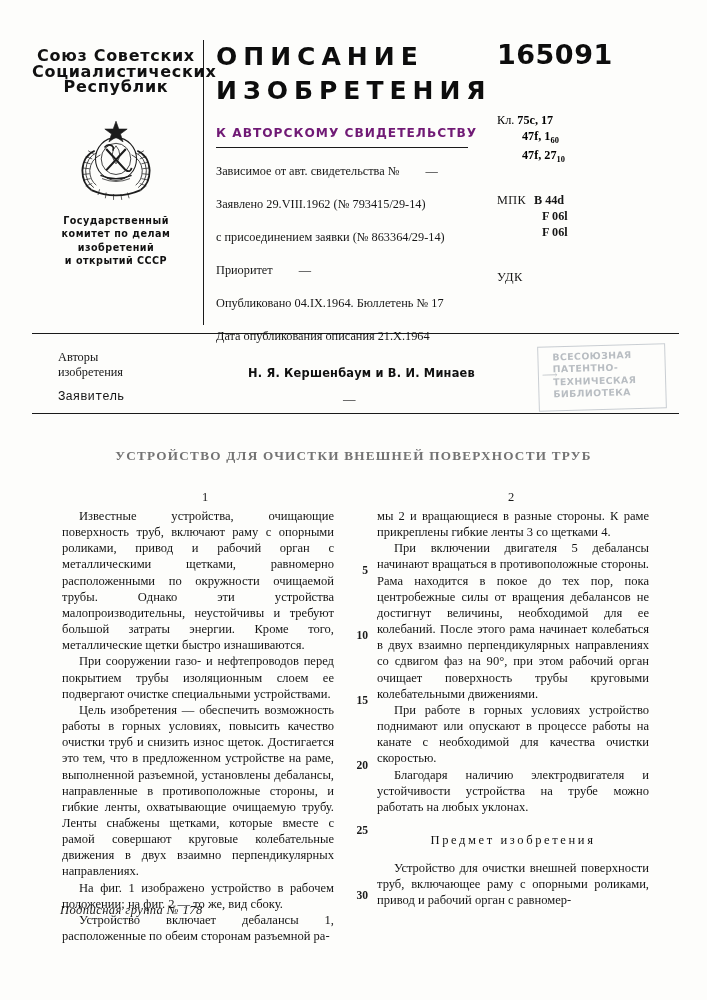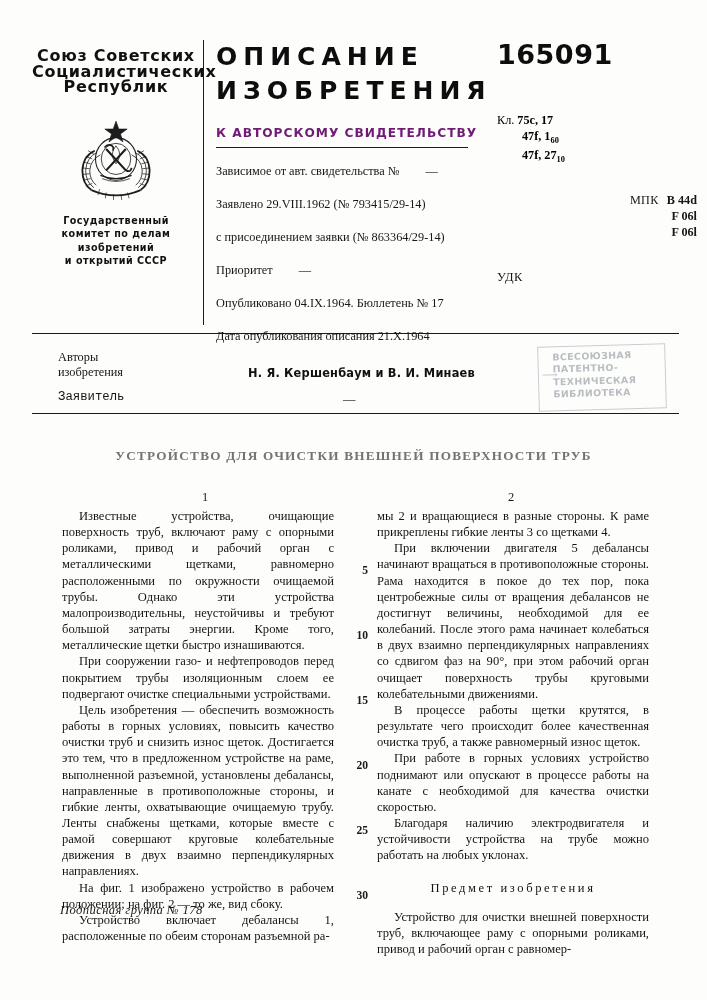--- a/index.html
+++ b/index.html
@@ -136,21 +136,20 @@
   }
   .cls-block .cls-indent { padding-left: 25px; }
   .cls-b { font-weight: 700; }
   .cls-block sub { font-size: 8.4px; font-weight: 700; }
 
   .ipc-block {
     margin-top: 25px;
     font-size: 12.2px;
     line-height: 15.6px;
     color: #161616;
-    text-align: right;
   }
   .ipc-lbl { letter-spacing: 0.4px; }
   .ipc-code { font-weight: 700; padding-left: 8px; }
   .ipc-indent { padding-left: 45px; }
 
   .udk-block {
     margin-top: 30px;
     font-size: 12.5px;
     letter-spacing: 0.4px;
     color: #161616;
@@ -446,21 +445,20 @@
     <span style="top:121px">10</span>
     <span style="top:186px">15</span>
     <span style="top:251px">20</span>
     <span style="top:316px">25</span>
     <span style="top:381px">30</span>
   </div>
 
   <div class="col right">
     <p class="noind">мы 2 и вращающиеся в разные стороны. К раме прикреплены гибкие ленты 3 со щетками 4.</p>
     <p>При включении двигателя 5 дебалансы начинают вращаться в противоположные стороны. Рама находится в покое до тех пор, пока центробежные силы от вращения дебалансов не достигнут величины, необходимой для ее колебаний. После этого рама начинает колебаться в двух взаимно перпендикулярных направлениях со сдвигом фаз на 90°, при этом рабочий орган очищает поверхность трубы круговыми колебательными движениями.</p>
-    <p>В процессе работы щетки крутятся, в результате чего происходит более качественная очистка труб, а также равномерный износ щеток.</p>
     <p>При работе в горных условиях устройство поднимают или опускают в процессе работы на канате с необходимой для качества очистки скоростью.</p>
     <p>Благодаря наличию электродвигателя и устойчивости устройства на трубе можно работать на любых уклонах.</p>
     <p class="subhead">Предмет изобретения</p>
     <p>Устройство для очистки внешней поверхности труб, включающее раму с опорными роликами, привод и рабочий орган с равномер-</p>
   </div>
 
   <div class="footer">Подписная группа № 178</div>
 
 </div>
 

